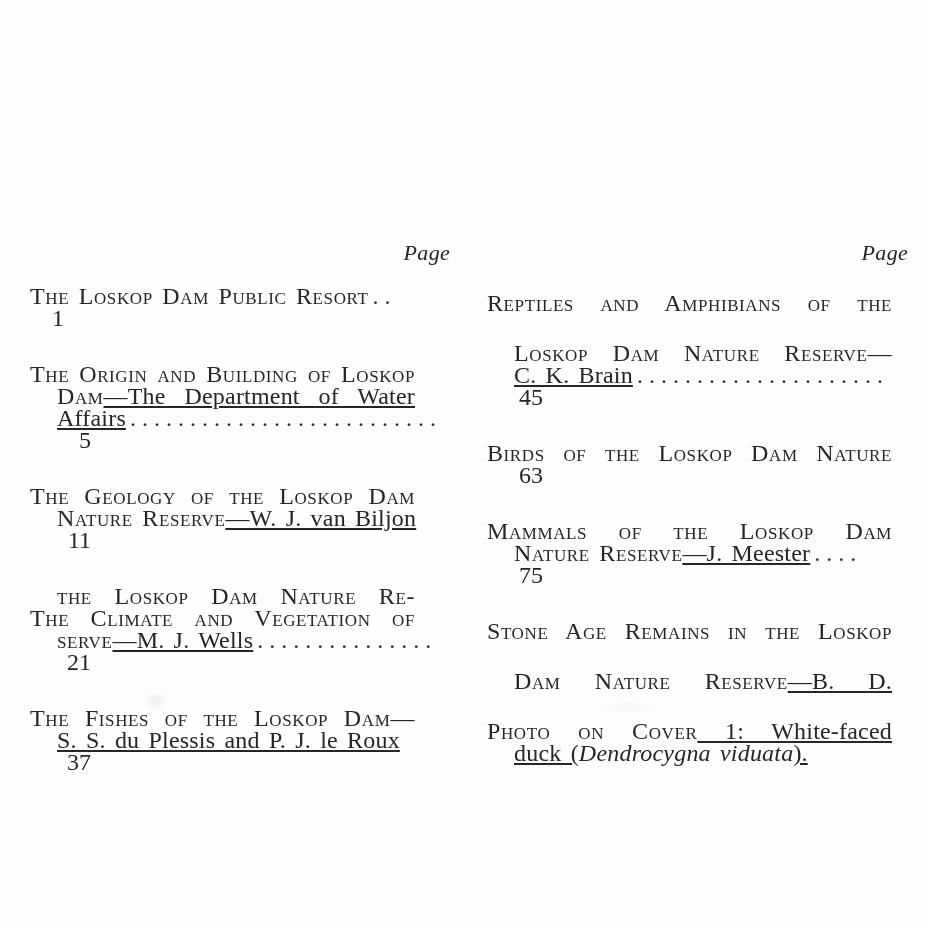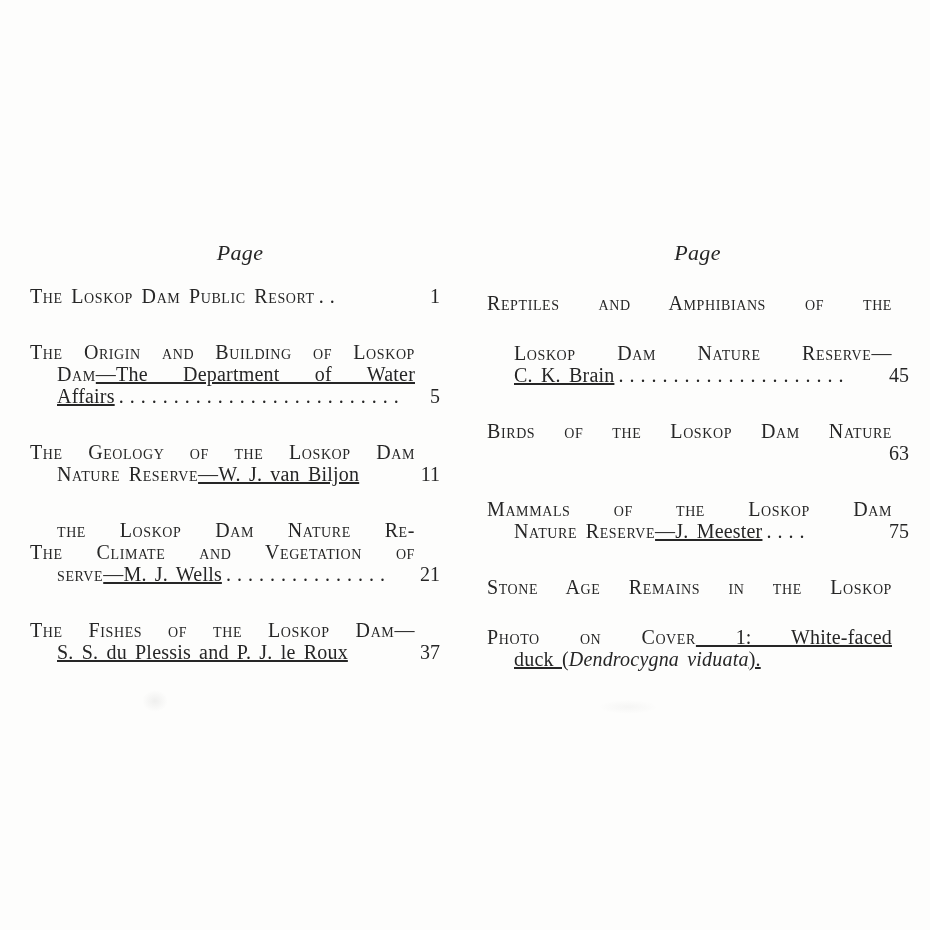--- a/index.html
+++ b/index.html
@@ -20,42 +20,42 @@
   .smudge-1{left:142px;top:690px;width:26px;height:22px;
     background:radial-gradient(ellipse at center,rgba(60,60,60,.07),rgba(60,60,60,0) 70%);}
   .smudge-2{left:598px;top:700px;width:60px;height:14px;
     background:radial-gradient(ellipse at center,rgba(60,60,60,.04),rgba(60,60,60,0) 70%);}
 
   .col{position:absolute;top:242px;}
   .col-left{left:30px;width:420px;}
   .col-right{left:487px;width:423px;}
 
   .col-header{
-    font-style:italic;text-align:center;
+    font-style:italic;text-align:right;
     font-size:22px;line-height:22px;letter-spacing:.3px;
   }
   .col-left  .col-header{padding-right:0;}
   .col-right .col-header{padding-right:2px;}
 
   .entry{margin-top:34px;}
   .entry:first-child{margin-top:21px;}
   .col-right .entry:nth-child(5){margin-top:14px;}
 
-  .line{font-size:20px;line-height:22px;}
+  .line{font-size:24px;line-height:22px;flex-direction:column;}
   .line.indent{padding-left:27px;}
   .line.justify{text-align:justify;text-align-last:justify;}
   .col-left  .line.justify{padding-right:35px;}
   .col-right .line.justify{padding-right:18px;margin-top:28px;}
 
   .line.flexline{display:flex;align-items:baseline;}
   .flexline .txt{white-space:nowrap;}
   .spacer{flex:1 1 auto;}
   .pagenum{text-align:right;min-width:34px;}
   .col-left  .pagenum{padding-right:10px;}
-  .col-right .pagenum{padding-right:1px;}
+  .col-right .pagenum{padding-right:1px;text-align:center;}
 
   .txt{word-spacing:3px;}
   .s-sc{font-variant:small-caps;letter-spacing:.6px;}
   .s-rm{letter-spacing:.2px;text-decoration:underline;}
   .s-it{font-style:italic;letter-spacing:.2px;}
   .dots{letter-spacing:6px;padding-left:4px;word-spacing:0;}
 </style>
 </head>
 <body>
 
@@ -132,20 +132,21 @@
         <div class="entry">
           <div class="line justify"><span class="txt"><span class="s-sc">Mammals of the Loskop Dam</span></span></div>
           <div class="line indent flexline">
             <span class="txt"><span class="s-sc">Nature Reserve</span><span class="s-rm">—J. Meester</span><span class="dots">....</span></span>
             <span class="spacer"></span>
             <span class="pagenum">75</span>
           </div>
         </div>
         <div class="entry">
           <div class="line justify"><span class="txt"><span class="s-sc">Stone Age Remains in the Loskop</span></span></div>
+          <div class="line indent justify"><span class="txt"><span class="s-sc">Dam Nature Reserve</span><span class="s-rm">—B. D.</span></span></div>
         </div>
         <div class="entry">
           <div class="line justify"><span class="txt"><span class="s-sc">Photo on Cover</span><span class="s-rm"> 1: White-faced</span></span></div>
           <div class="line indent"><span class="txt"><span class="s-rm">duck (</span><span class="s-it">Dendrocygna viduata</span><span class="s-rm">).</span></span></div>
         </div>
       </div>
   </div>
 </div>
 
 </body></html>

